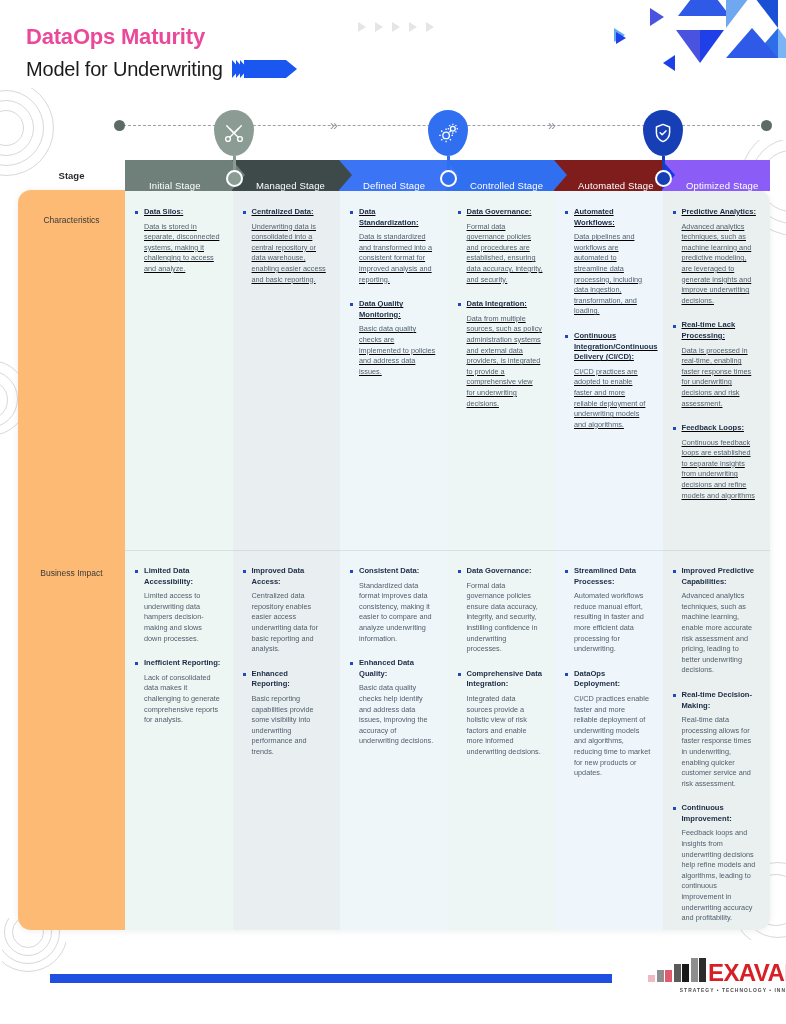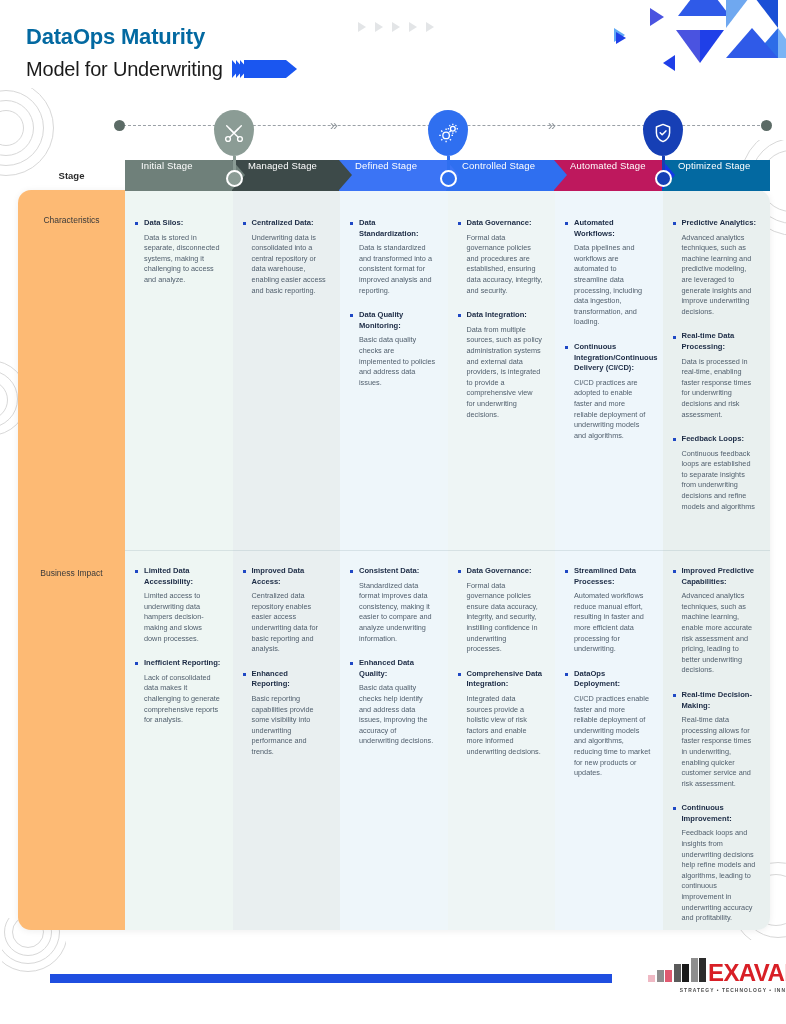--- a/index.html
+++ b/index.html
@@ -13,21 +13,21 @@
 
   
   .deco { position: absolute; pointer-events: none; }
   .tri { position: absolute; width: 0; height: 0; }
 
   .arc-ring { position:absolute; border:1px solid #d8d8d8; border-radius:50%; }
 
   
   #header { position: absolute; left: 26px; top: 22px; z-index: 6; }
   #title-line1 {
-    font-size: 22px; font-weight: bold; color: #0369a1;
+    font-size: 22px; font-weight: bold; color: #ec4899;
     letter-spacing: -0.2px; line-height: 30px;
   }
   #title-line2-wrap { display: flex; align-items: center; gap: 9px; margin-top: 3px; }
   #title-line2 {
     font-size: 20px; font-weight: normal; color: #1b1b1b;
     letter-spacing: -0.2px; line-height: 28px;
   }
   .chev-group { display:flex; align-items:center; }
   .chev-arrow {
     width: 0; height: 0;
@@ -85,22 +85,22 @@
     background: #fafcfc; border-radius: 13px; overflow: hidden; z-index: 3;
     box-shadow: 0 1px 7px rgba(0,0,0,0.07);
   }
 
   
   #stage-strip {
     position:absolute; left: 125px; top: 160px; width: 645px; height: 31px;
     display:flex; z-index: 4;
   }
   .stage-cell {
-    position:relative; height: 31px; display:flex; align-items:flex-start;
-    padding-left: 16px; color:#ffffff; font-size: 9.5px; letter-spacing: 0.15px;
+    position:relative; height: 31px; display:flex; align-items:flex-end;
+    padding-left: 24px; color:#ffffff; font-size: 9.5px; letter-spacing: 0.15px;
     white-space: nowrap;
   }
   .stage-cell .stage-tip {
     position:absolute; left: 100%; top: 0; width: 0; height: 0;
     border-top: 15.5px solid transparent;
     border-bottom: 15.5px solid transparent;
     z-index: 2;
   }
 
   #stage-label {
@@ -120,21 +120,21 @@
   }
   #rl-char { top: 25px; }
   #rl-bi { top: 378px; }
 
   .col {
     flex: 1 1 0; position:relative; min-width: 0;
   }
   .col-sec {
     position:absolute; left:0; right:0; padding: 16px 12px 12px 10px;
   }
-  .sec-char { top: 12px; height: 360px; }
+  .sec-char { top: 1px; height: 360px; text-decoration: underline; }
   .sec-bi  { top: 360px; bottom: 0; }
 
   .item { margin-bottom: 14px; position: relative; padding-left: 9px; }
   .item:before {
     content:""; position:absolute; left: 0; top: 4.2px;
     width: 3px; height: 3px; background: #1f48c4;
   }
   .item-title {
     font-size: 7.6px; font-weight: bold; color: #1c2b45;
     line-height: 10.6px; margin-bottom: 4px;
@@ -290,25 +290,25 @@
       <div class="stage-tip" style="border-left: 13px solid rgb(61, 74, 73);"></div>
     </div>
     <div class="stage-cell" style="background: rgb(59, 116, 245); width: 107px; flex: 0 0 107px; z-index: 8;">
       <span>Defined Stage</span>
       <div class="stage-tip" style="border-left: 13px solid rgb(59, 116, 245);"></div>
     </div>
     <div class="stage-cell" style="background: rgb(47, 111, 240); width: 108px; flex: 0 0 108px; z-index: 7;">
       <span>Controlled Stage</span>
       <div class="stage-tip" style="border-left: 13px solid rgb(47, 111, 240);"></div>
     </div>
-    <div class="stage-cell" style="background: #be185d; width: 108px; flex: 0 0 108px; z-index: 6;">
+    <div class="stage-cell" style="background: #7f1d1d; width: 108px; flex: 0 0 108px; z-index: 6;">
       <span>Automated Stage</span>
       <div class="stage-tip" style="border-left: 13px solid rgb(21, 56, 232);"></div>
     </div>
-    <div class="stage-cell" style="background: #0369a1; width: 108px; flex: 0 0 108px; z-index: 5;">
+    <div class="stage-cell" style="background: #8b5cf6; width: 108px; flex: 0 0 108px; z-index: 5;">
       <span>Optimized Stage</span>
     </div>
   </div>
 
 <div id="card">
   <div id="grid">
     <div id="rowlabels">
       <div class="rowlabel" id="rl-char">Characteristics</div>
       <div class="rowlabel" id="rl-bi">Business Impact</div>
     </div>
@@ -415,21 +415,21 @@
           </div>
         </div>
       </div>
       <div class="col" style="background: rgb(233, 240, 239);">
         <div class="col-sec sec-char">
           <div class="item">
             <div class="item-title">Predictive Analytics:</div>
             <div class="item-body">Advanced analytics techniques, such as machine learning and predictive modeling, are leveraged to generate insights and improve underwriting decisions.</div>
           </div>
           <div class="item">
-            <div class="item-title">Real-time Data Processing:</div>
+            <div class="item-title">Real-time Lack Processing:</div>
             <div class="item-body">Data is processed in real-time, enabling faster response times for underwriting decisions and risk assessment.</div>
           </div>
           <div class="item">
             <div class="item-title">Feedback Loops:</div>
             <div class="item-body">Continuous feedback loops are established to separate insights from underwriting decisions and refine models and algorithms</div>
           </div>
         </div>
         <div class="col-sec sec-bi">
           <div class="item">
             <div class="item-title">Improved Predictive Capabilities:</div>

